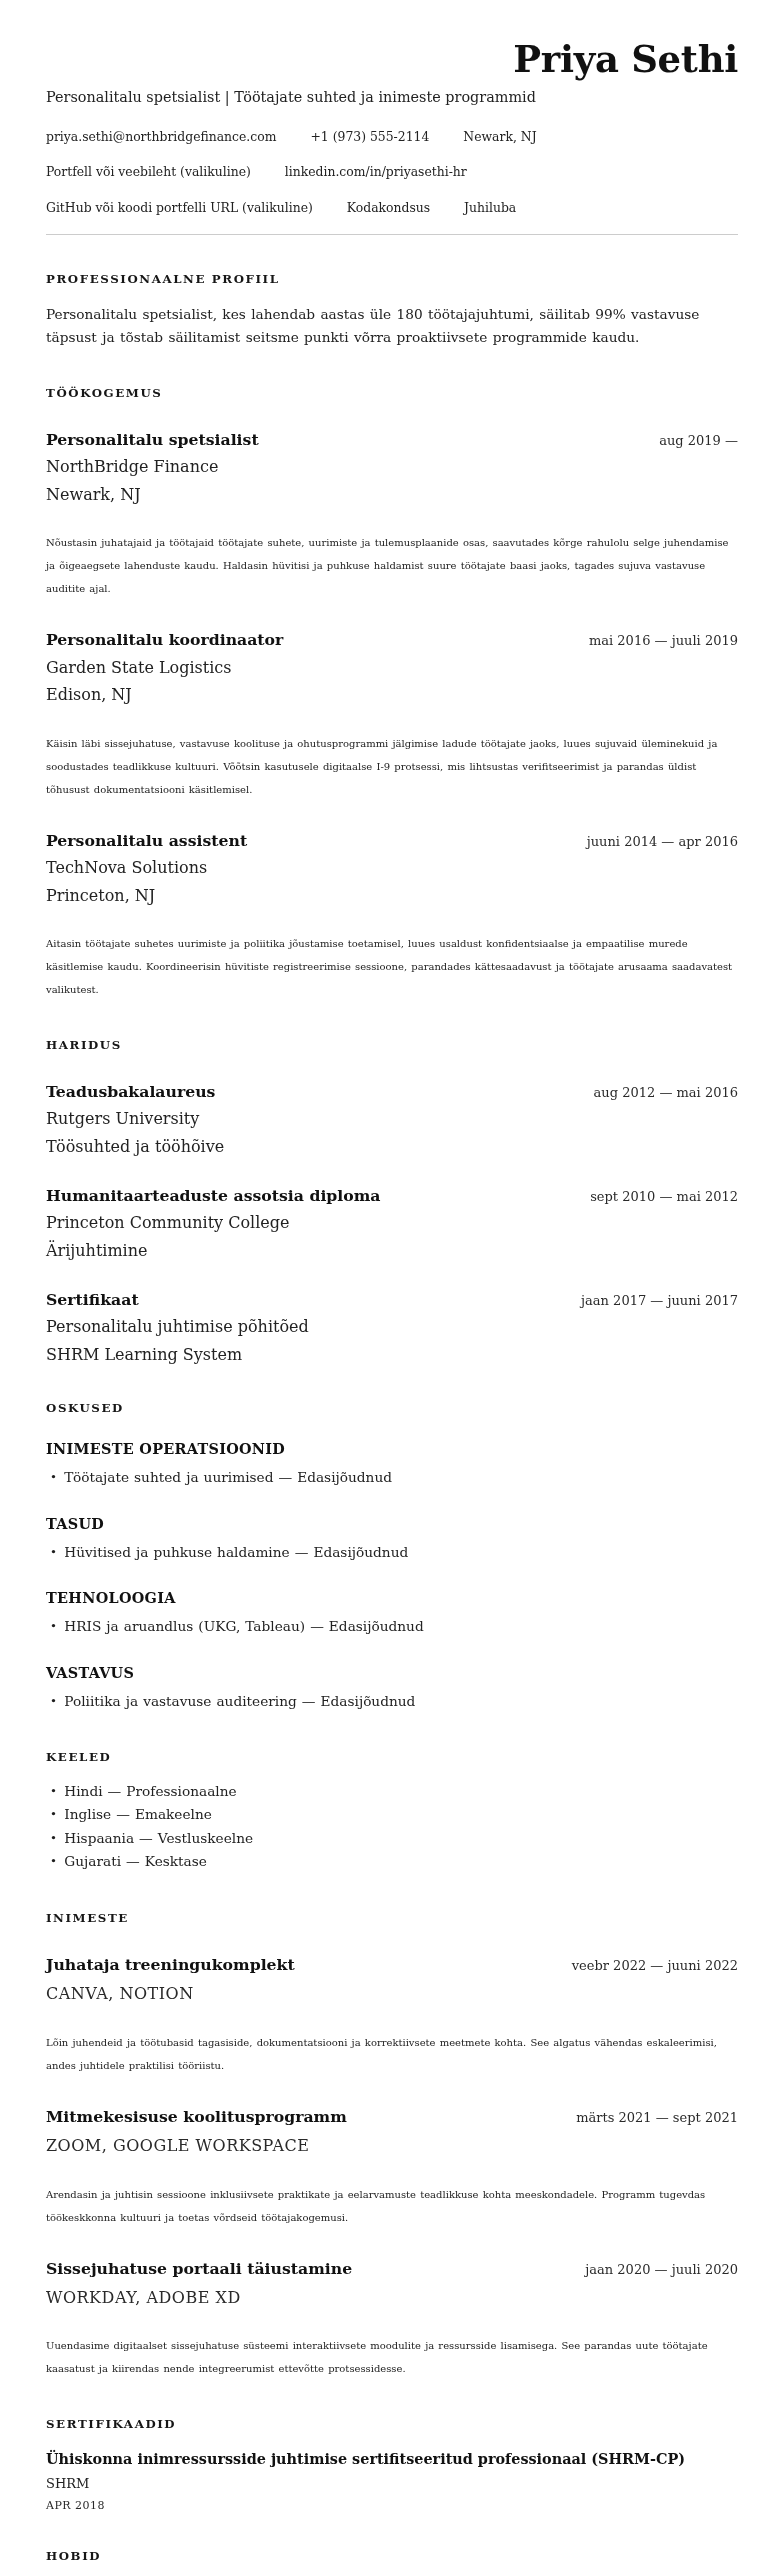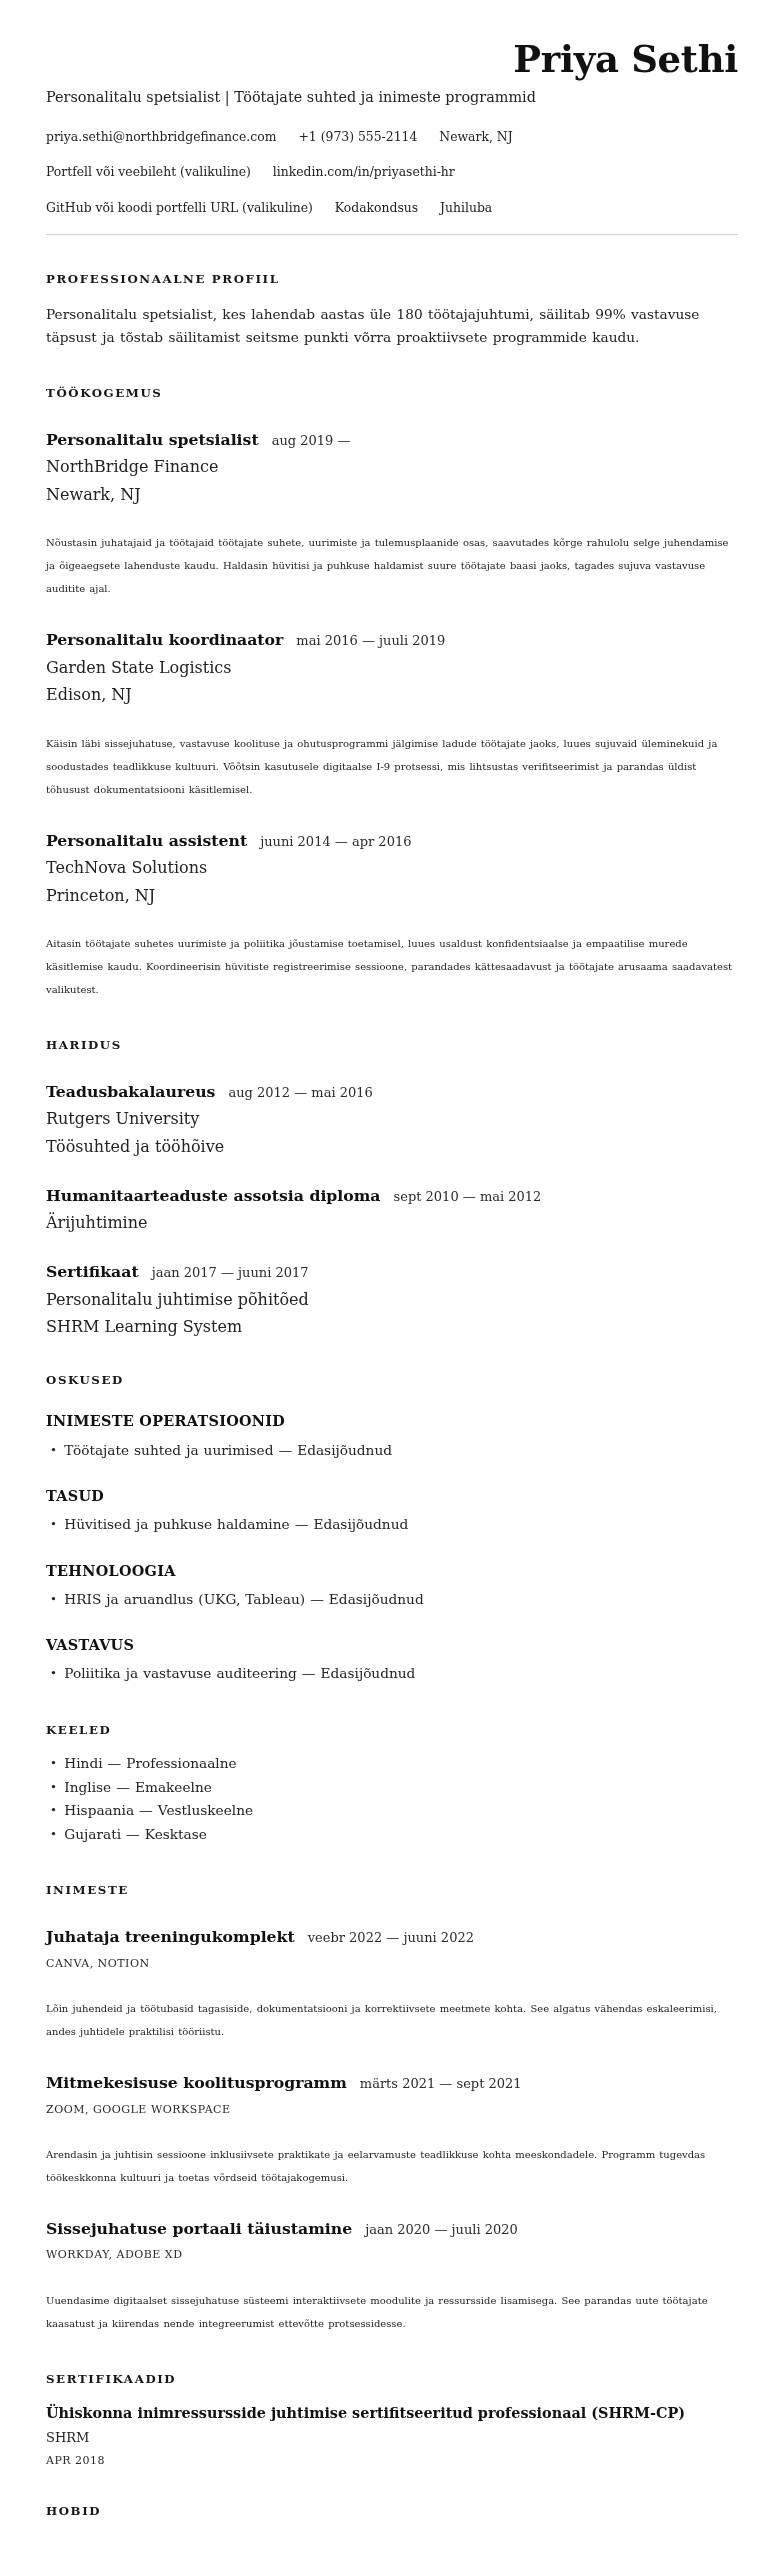--- a/index.html
+++ b/index.html
@@ -25,21 +25,21 @@
     color: #111111;
     letter-spacing: -0.3px;
     text-align: right;
   }
   .subtitle {
     margin: 9.1px 0 0 0;
     font-size: 14.4px;
     color: #222222;
   }
   .contact { margin-top: 23.5px; font-size: 12.4px; color: #222222; }
-  .contact-row { display: flex; gap: 22px; margin-bottom: 20px; line-height: 1.25; }
+  .contact-row { display: flex; gap: 34px; margin-bottom: 20px; line-height: 1.25; }
   .contact-row:last-child { margin-bottom: 0; }
   .rule {
     border: none;
     border-top: 0.7px solid #cccccc;
     margin: 18.3px 0 0 0;
   }
   
   .section-heading {
     margin: 37px 0 0 0;
     font-size: 11.8px;
@@ -51,39 +51,39 @@
     margin: 17px 0 0 0;
     font-size: 13.7px;
     line-height: 23px;
     word-spacing: 1px;
     color: #222222;
   }
   
   .item { margin-top: 30px; }
   .item-head {
     display: flex;
-    justify-content: flex-start;
+    justify-content: space-between;
     align-items: baseline;
     gap: 13px;
   }
   .item-title {
     margin: 0;
     font-size: 15.7px;
     font-weight: 700;
     color: #111111;
   }
   .item-date {
     font-size: 13px;
     color: #2a2a2a;
     white-space: nowrap;
   }
   .item-sub { margin: 8.5px 0 0 0; font-size: 16px; color: #222222; }
   .item-meta {
     margin: 10.4px 0 0 0;
-    font-size: 11px;
+    font-size: 16px;
     letter-spacing: 0.5px;
     color: #2a2a2a;
   }
   .item-desc {
     margin: 27.4px 0 0 0;
     font-size: 10px;
     line-height: 23px;
     word-spacing: 1px;
     color: #222222;
   }
@@ -208,20 +208,21 @@
       </div>
       <p class="item-sub">Rutgers University</p>
       <p class="item-sub">Töösuhted ja tööhõive</p>
     </article>
 
     <article class="item">
       <div class="item-head">
         <h3 class="item-title">Humanitaarteaduste assotsia diploma</h3>
         <span class="item-date">sept 2010 — mai 2012</span>
       </div>
+      <p class="item-sub">Princeton Community College</p>
       <p class="item-sub">Ärijuhtimine</p>
     </article>
 
     <article class="item">
       <div class="item-head">
         <h3 class="item-title">Sertifikaat</h3>
         <span class="item-date">jaan 2017 — juuni 2017</span>
       </div>
       <p class="item-sub">Personalitalu juhtimise põhitõed</p>
       <p class="item-sub">SHRM Learning System</p>

